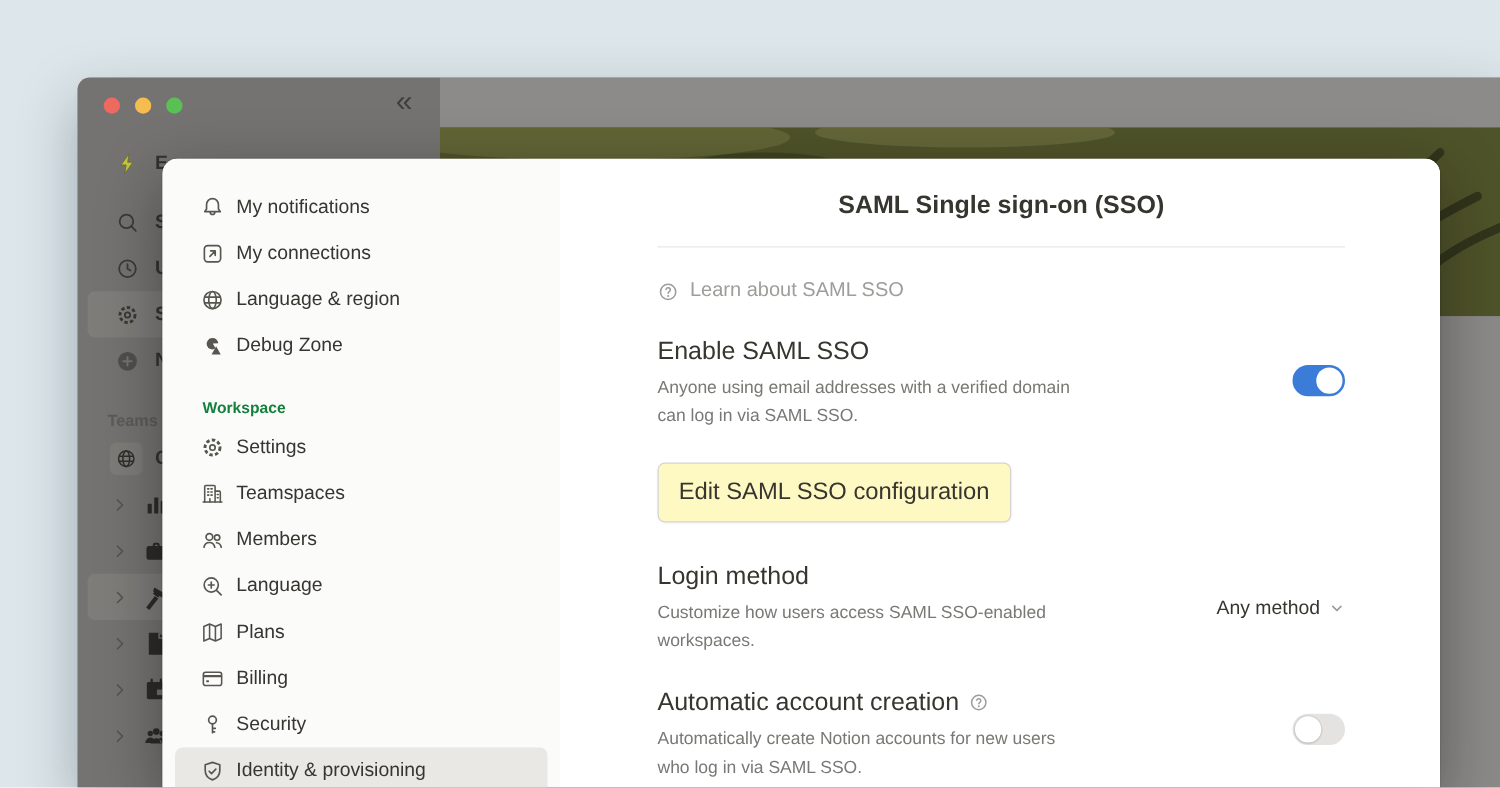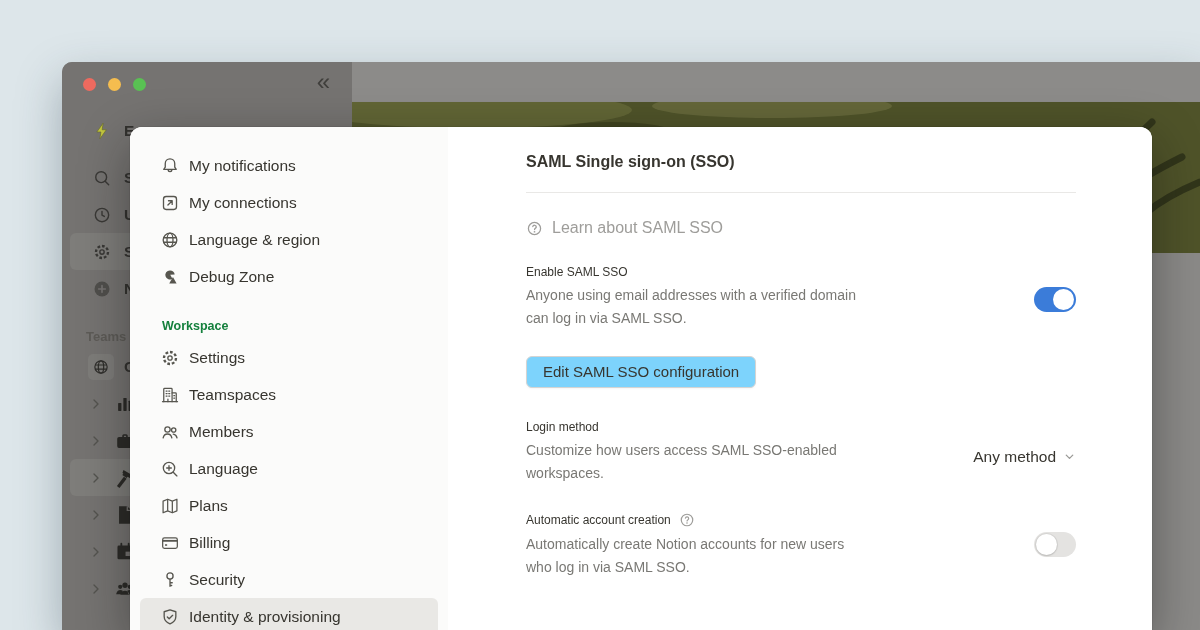--- a/index.html
+++ b/index.html
@@ -65,41 +65,41 @@
     box-shadow:0 0 0 1px rgba(0,0,0,.06), 0 16px 50px rgba(15,15,15,.4);
   }
   .m-nav { width:318px; background:#fbfbfa; padding-top:20px; flex:0 0 auto; }
   .m-item { height:37px; margin:0 10px; border-radius:6px; display:flex; align-items:center;
             gap:9px; padding-left:20px; font-size:15.5px; color:#37352f; cursor:pointer; }
   .m-item .ic { width:20px; height:20px; color:#57564f; flex:0 0 auto; }
   .m-item.active { background:#e9e8e5; }
   .m-section { margin:24px 0 6px 32px; font-size:12.5px; font-weight:700; color:#15803d; }
 
   .m-content { flex:1; padding:26px 76px 0 78px; background:#fff; }
-  .m-title { font-size:16px; font-weight:700; color:#37352f; }
+  .m-title { font-size:20px; font-weight:700; color:#37352f;text-align:center; }
   .m-divider { height:1px; background:#e9e8e6; margin-top:21px; }
   .learn { margin-top:26px; display:flex; align-items:center; gap:9px; color:#9e9d9a;
            font-size:16px; cursor:pointer; width:fit-content; }
   .learn .ic { width:17px; height:17px; color:#9e9d9a; }
 
   .setting-row { display:flex; align-items:flex-start; justify-content:space-between; }
   .setting-row .lcol { flex:0 1 auto; }
-  .s-head { font-size:12px; color:#37352f; display:flex; align-items:center; gap:8px; }
+  .s-head { font-size:20px; color:#37352f; display:flex; align-items:center; gap:8px; }
   .s-head .ic { width:16px; height:16px; color:#9e9d9a; }
   .s-desc { margin-top:5px; font-size:14px; line-height:1.64; color:#797874; }
 
   .toggle { width:42px; height:25px; border-radius:13px; position:relative; flex:0 0 auto; cursor:pointer; }
   .toggle .knob { position:absolute; top:2px; width:21px; height:21px; border-radius:50%; background:#fff; }
   .toggle.on  { background:#3b7cd9; }
   .toggle.on .knob { right:2px; }
   .toggle.off { background:#e4e3e1; }
   .toggle.off .knob { left:2px; box-shadow:0 0 0 1px rgba(0,0,0,.06), 0 1px 2px rgba(0,0,0,.12); }
 
-  .btn { margin-top:26px; height:32px; padding:0 16px; display:inline-flex; align-items:center;
-         background:#7dd3fc; border:1px solid #d5d4d2; border-radius:6px; font-size:15px; color:#37352f;
+  .btn { margin-top:26px; height:48px; padding:0 16px; display:inline-flex; align-items:center;
+         background:#fef9c3; border:1px solid #d5d4d2; border-radius:6px; font-size:19px; color:#37352f;
          box-shadow:0 1px 2px rgba(15,15,15,.04); cursor:pointer; }
 
   .dropdown { display:flex; align-items:center; gap:7px; font-size:15.5px; color:#37352f; cursor:pointer; }
   .dropdown .ic { width:13px; height:13px; color:#9a9996; }
 
   .mt28{margin-top:28px;} .mt32{margin-top:32px;} .mt27{margin-top:27px;}
   .ctl-enable{margin-top:22px;} .ctl-login{margin-top:28px;} .ctl-auto{margin-top:20px;}
   .w330{max-width:334px;} .w368{max-width:368px;} .w340{max-width:340px;}
 </style>
 </head>

